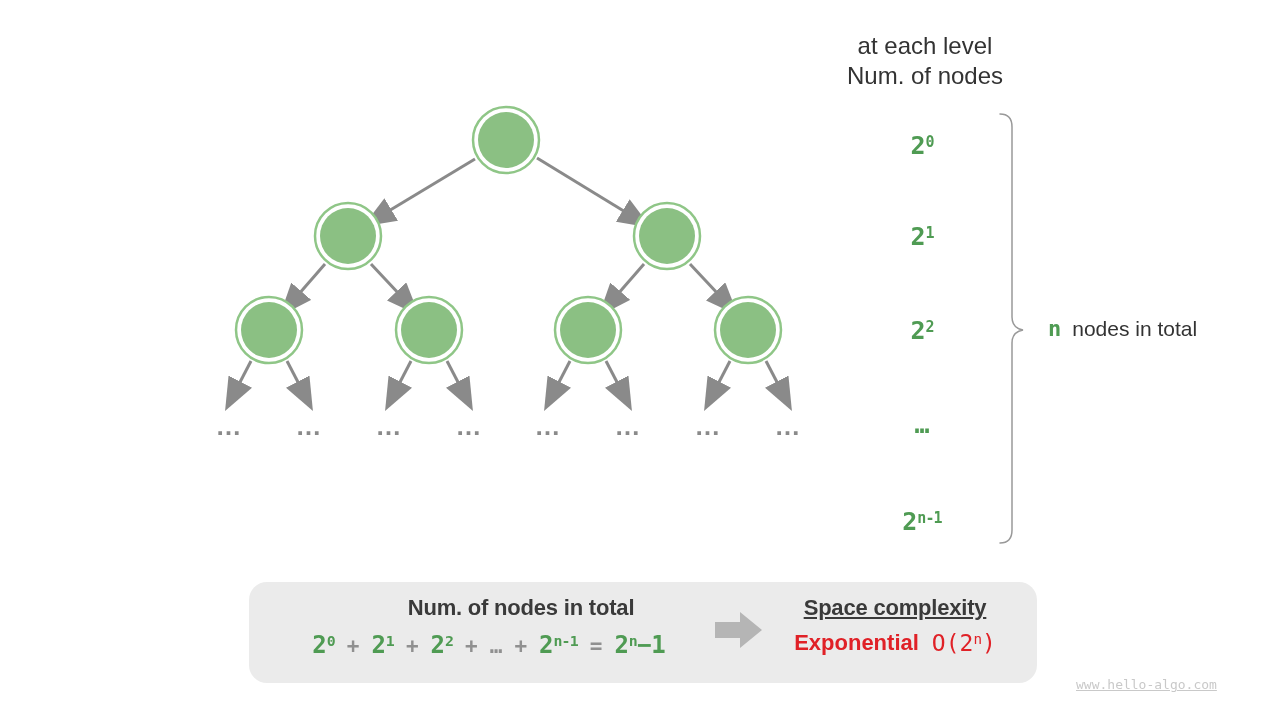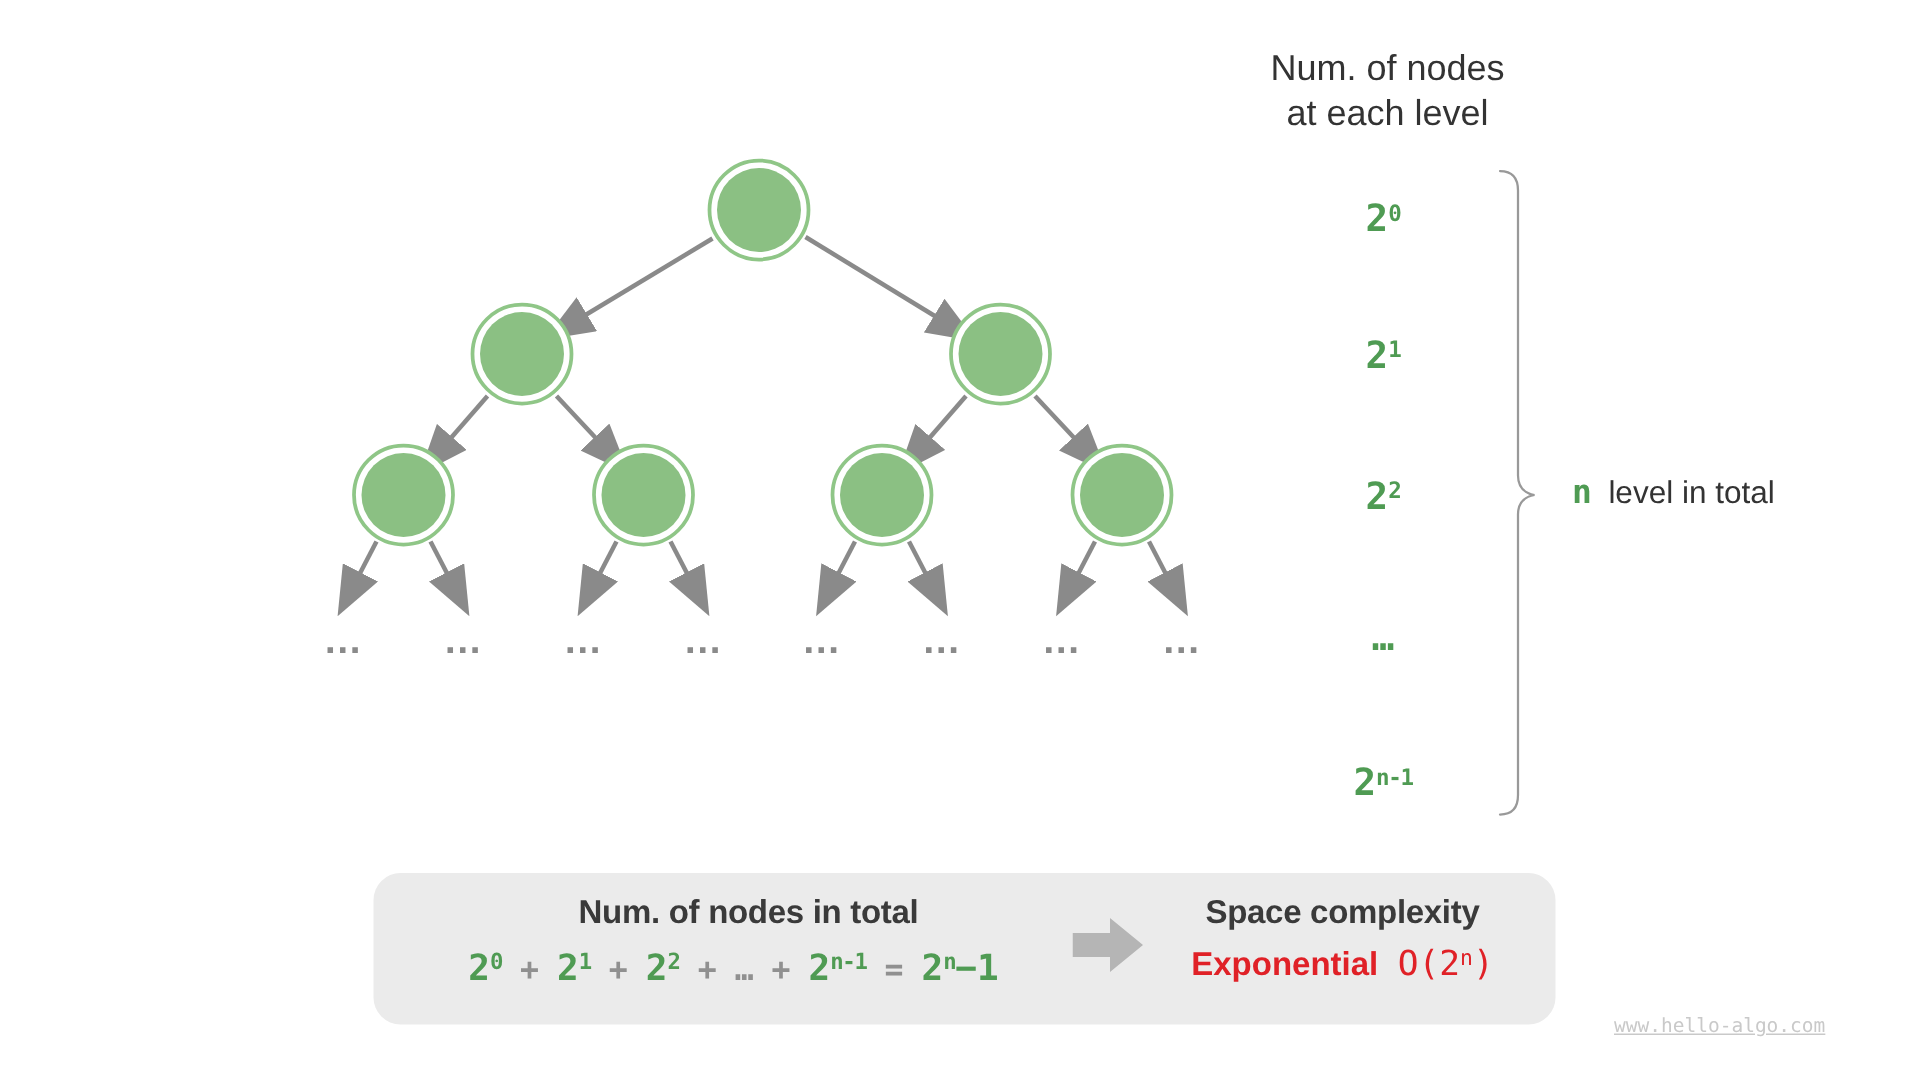--- a/index.html
+++ b/index.html
@@ -43,22 +43,22 @@
 
   
   .box {
     position:absolute; left:249px; top:582px; width:788px; height:101px;
     background:#EBEBEB; border-radius:18px;
   }
   .box-title {
     position:absolute; top:13px; font-size:22px; font-weight:bold;
     color:#3A3A3A; text-align:center; letter-spacing:-0.2px;
   }
-  .box-title.left  { left:10px; width:480px; }
-  .box-title.right { left:514px; width:264px; }
+  .box-title.left  { left:0; width:480px;padding-left:32px; }
+  .box-title.right { left:514px; width:264px;text-decoration:underline; }
   .formula {
     position:absolute; left:0; top:49px; width:480px;
     display:flex; justify-content:center; align-items:baseline; gap:12px;
     font-family:"DejaVu Sans Mono", monospace; font-weight:bold; font-size:24px;
   }
   .part.g { color:#4F9B53; }
   .part.o { color:#909090; font-size:21px; }
   .part sup { font-size:0.62em; vertical-align:0.46em; letter-spacing:-0.06em; }
   .arrow-wrap { position:absolute; left:466px; top:29px; width:48px; height:38px; }
   .result {
@@ -133,34 +133,34 @@
       <g>
           <circle cx="748" cy="330" r="33" fill="#ffffff" stroke="#8FC687" stroke-width="2.5"></circle>
           <circle cx="748" cy="330" r="28" fill="#8BC083"></circle>
         </g>
     </g>
 
     <path d="M 1000,114 Q 1012,114 1012,127 L 1012,317 Q 1012,328 1023,330 Q 1012,332 1012,343 L 1012,530 Q 1012,543 1000,543" fill="none" stroke="#999999" stroke-width="1.5" stroke-linecap="round"></path>
   </svg>
 
   <div class="hdr">
+    <div>at each level</div>
     <div>Num. of nodes</div>
-    <div>at each level</div>
   </div>
 
   <div>
     <div class="lvl"><span>2</span><sup>0</sup></div>
     <div class="lvl"><span>2</span><sup>1</sup></div>
     <div class="lvl"><span>2</span><sup>2</sup></div>
     <div class="lvl"><span>…</span></div>
     <div class="lvl"><span>2</span><sup>n-1</sup></div>
   </div>
 
   <div class="brace-label">
-    <span class="nvar">n</span><span>level in total</span>
+    <span class="nvar">n</span><span>nodes in total</span>
   </div>
 
   <div class="tdots" style="left:199px">…</div>
   <div class="tdots" style="left:279px">…</div>
   <div class="tdots" style="left:359px">…</div>
   <div class="tdots" style="left:439px">…</div>
   <div class="tdots" style="left:518px">…</div>
   <div class="tdots" style="left:598px">…</div>
   <div class="tdots" style="left:678px">…</div>
   <div class="tdots" style="left:758px">…</div>

